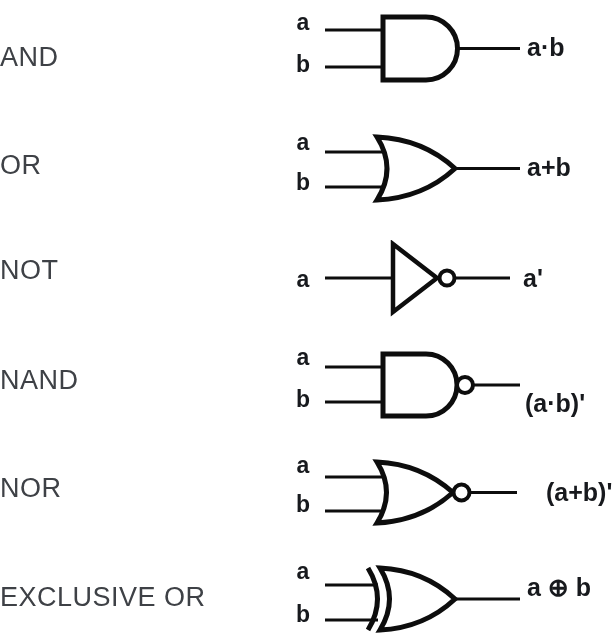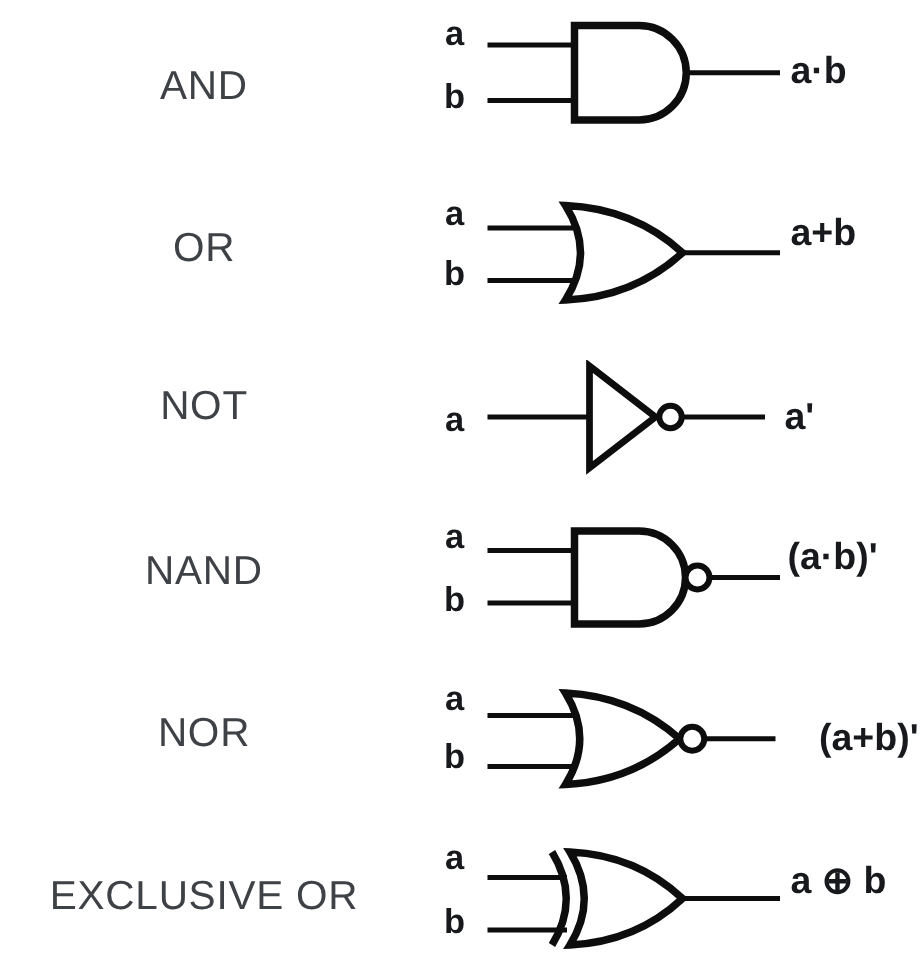--- a/index.html
+++ b/index.html
@@ -4,22 +4,22 @@
 <style>
   html,body{margin:0;padding:0;}
   body{
     width:614px;height:641px;
     background:var(--background,#ffffff);
     font-family:"Liberation Sans", sans-serif;
     overflow:hidden;
   }
   #canvas{position:relative;width:614px;height:641px;background:var(--background,#ffffff);}
   .gate-name{
-    position:absolute;left:16px;width:240px;height:34px;line-height:34px;
-    text-align:center;font-size:27px;font-weight:400;
+    position:absolute;left:0;width:240px;height:34px;line-height:34px;
+    font-size:27px;font-weight:400;
     color:var(--label_gray,#3e4146);
     letter-spacing:0.5px;
     white-space:nowrap;
   }
   .pin{
     position:absolute;width:22px;height:26px;line-height:26px;text-align:center;
     font-size:23px;font-weight:700;color:var(--text_bold,#17191d);
   }
   .expr{
     position:absolute;height:30px;line-height:30px;text-align:center;
@@ -57,21 +57,21 @@
   <div class="row">
     <div class="gate-name" style="top:148px">OR</div>
     <div class="pin" style="left:292px;top:129px">a</div>
     <div class="pin" style="left:292px;top:169px">b</div>
     <svg class="gate-svg" style="top:130px" viewBox="0 0 205 80">
       <line class="wire" x1="5" y1="22" x2="75" y2="22"></line>
       <line class="wire" x1="5" y1="57" x2="75" y2="57"></line>
       <line class="wire" x1="133" y1="38.5" x2="200" y2="38.5"></line>
       <path class="body" d="M57 7 Q103 9 135 38.5 Q103 68 57 70 Q77 38.5 57 7 Z"></path>
     </svg>
-    <div class="expr" style="left:527px;top:140px">a+b</div>
+    <div class="expr" style="left:527px;top:152px">a+b</div>
   </div>
 
   <div class="row">
     <div class="gate-name" style="top:253px">NOT</div>
     <div class="pin" style="left:292px;top:266px">a</div>
     <svg class="gate-svg" style="top:240px" viewBox="0 0 205 80">
       <line class="wire" x1="5" y1="38" x2="73" y2="38"></line>
       <line class="wire" x1="134" y1="38" x2="190" y2="38"></line>
       <path class="thinbody" d="M73 4 L117 38 L73 72 Z"></path>
       <circle class="bubble" cx="127" cy="38" r="7.5"></circle>
@@ -83,21 +83,21 @@
     <div class="gate-name" style="top:363px">NAND</div>
     <div class="pin" style="left:292px;top:344px">a</div>
     <div class="pin" style="left:292px;top:386px">b</div>
     <svg class="gate-svg" style="top:345px" viewBox="0 0 205 80">
       <line class="wire" x1="5" y1="22" x2="66" y2="22"></line>
       <line class="wire" x1="5" y1="57" x2="66" y2="57"></line>
       <line class="wire" x1="152" y1="40" x2="200" y2="40"></line>
       <path class="body" d="M63 9 H106 A31 31 0 0 1 106 71 H63 Z"></path>
       <circle class="bubble" cx="145" cy="40" r="8"></circle>
     </svg>
-    <div class="expr" style="left:525px;top:356px">(a·b)'</div>
+    <div class="expr" style="left:525px;top:388px">(a·b)'</div>
   </div>
 
   <div class="row">
     <div class="gate-name" style="top:471px">NOR</div>
     <div class="pin" style="left:292px;top:452px">a</div>
     <div class="pin" style="left:292px;top:491px">b</div>
     <svg class="gate-svg" style="top:455px" viewBox="0 0 205 80">
       <line class="wire" x1="5" y1="22" x2="75" y2="22"></line>
       <line class="wire" x1="5" y1="56" x2="75" y2="56"></line>
       <line class="wire" x1="149" y1="37.5" x2="197" y2="37.5"></line>

